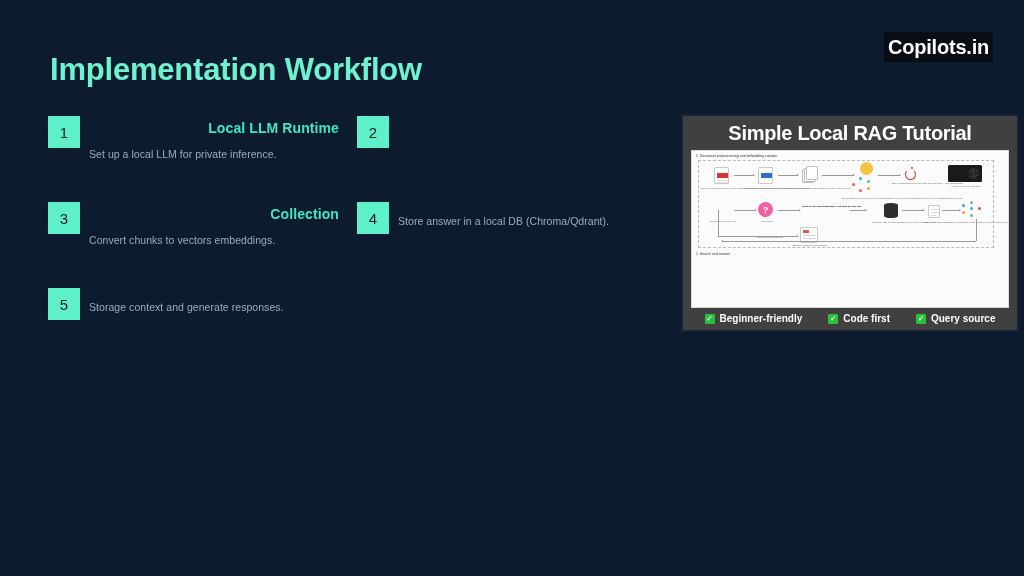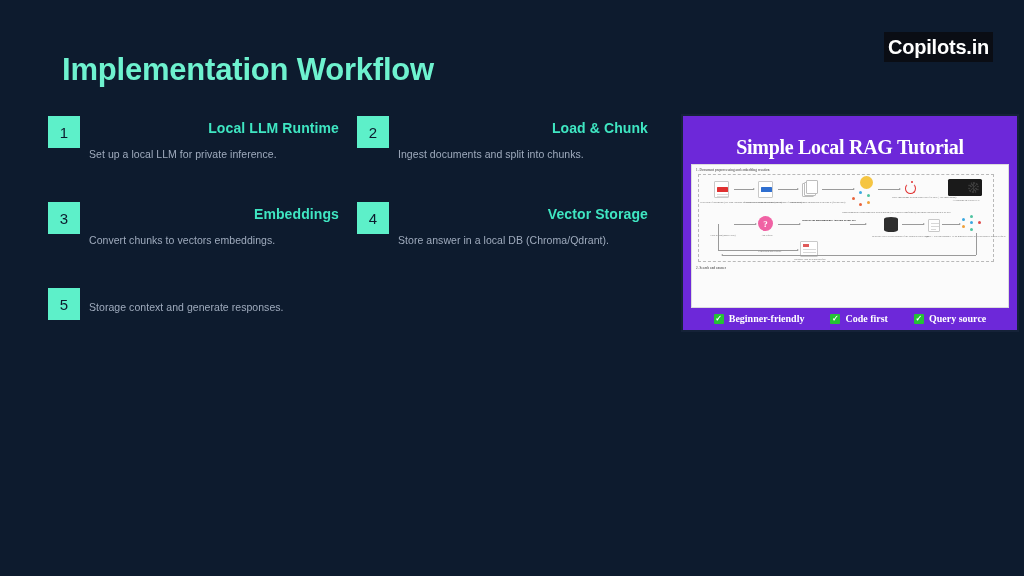--- a/index.html
+++ b/index.html
@@ -18,21 +18,21 @@
     background:#0a0d14;
     display:flex; align-items:center; justify-content:center;
   }
   .brand-badge span{
     color:#ffffff; font-size:20px; font-weight:700; letter-spacing:-0.2px;
     line-height:1;
   }
 
   
   .page-title{
-    position:absolute; left:62px; top:53px;
+    position:absolute; left:50px; top:53px;
     font-size:31px; font-weight:700; letter-spacing:-0.2px;
     color:#6ef2cf; line-height:1.1;text-align:right;
   }
 
   
   .steps{
     position:absolute; left:48px; top:116px;
     width:600px;
   }
   .step-row{ display:flex; gap:18px; }
@@ -62,25 +62,24 @@
 
   
   .thumb-frame{
     position:absolute; left:681px; top:114px;
     width:338px; height:218px;
     background:#152238;
     padding:2px;
   }
   .thumb{
     width:100%; height:100%;
-    background:#6d28d9;
+    background:#404040;
     position:relative;
     display:flex; flex-direction:column;
-    padding:20px 8px 4px 8px;
-    font-family:Liberation Serif, serif;
+    padding:6px 8px 4px 8px;
   }
   .thumb-title{
     color:#ffffff; font-size:20px; font-weight:700;
     text-align:center; line-height:1.15; letter-spacing:-0.3px;
     margin-bottom:5px;
   }
 
   
   .diagram{
     flex:1;
@@ -239,21 +238,21 @@
           <div class="step-title">Local LLM Runtime</div>
           <div class="step-desc">Set up a local LLM for private inference.</div>
         </div>
       </div>
 
       <div class="step">
         <div class="step-badge">
           <span>3</span>
         </div>
         <div class="step-body">
-          <div class="step-title">Embeddings</div>
+          <div class="step-title">Collection</div>
           <div class="step-desc">Convert chunks to vectors embeddings.</div>
         </div>
       </div>
 
       <div class="step">
         <div class="step-badge">
           <span>5</span>
         </div>
         <div class="step-body">
           <div class="step-desc">Storage context and generate responses.</div>
@@ -261,32 +260,27 @@
       </div>
 
     </div>
 
     <div class="step-col">
 
       <div class="step">
         <div class="step-badge">
           <span>2</span>
         </div>
-        <div class="step-body">
-          <div class="step-title">Load &amp; Chunk</div>
-          <div class="step-desc">Ingest documents and split into chunks.</div>
-        </div>
       </div>
 
       <div class="step">
         <div class="step-badge">
           <span>4</span>
         </div>
         <div class="step-body">
-          <div class="step-title">Vector Storage</div>
           <div class="step-desc">Store answer in a local DB (Chroma/Qdrant).</div>
         </div>
       </div>
 
     </div>
   </div>
 
 </div>
 
 <div class="thumb-frame">

